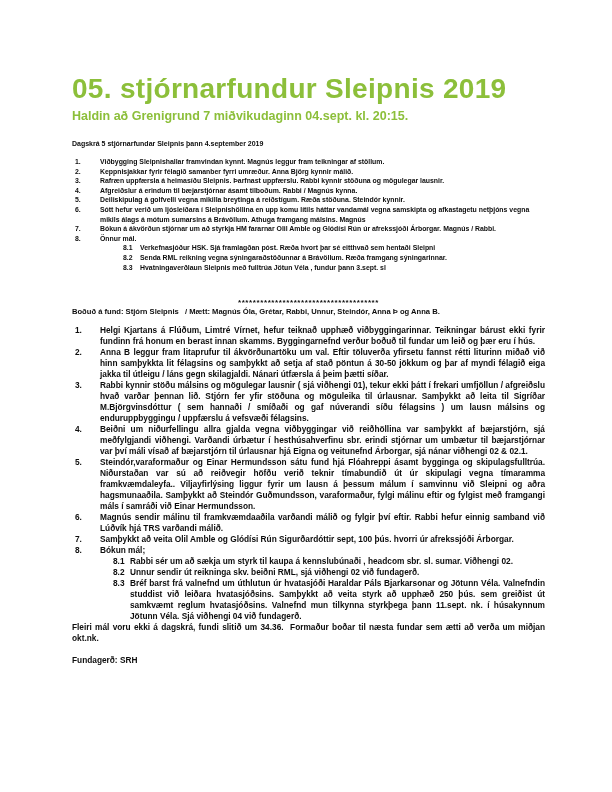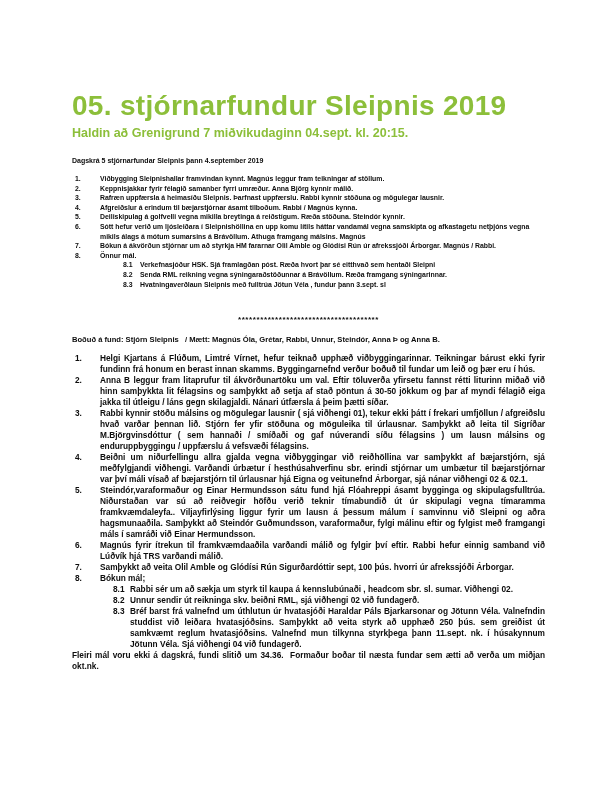--- a/index.html
+++ b/index.html
@@ -1,37 +1,37 @@
 <!DOCTYPE html>
 <html><head>
 <meta charset="utf-8">
 <style>
   :root{ --green:#8cbf3a; --ink:#0d0d0d; }
   html,body{ margin:0; padding:0; background:#ffffff; }
   .page{
     width:612px; height:792px; position:relative; overflow:hidden;
     background:#ffffff; font-family:"Liberation Sans", sans-serif; color:var(--ink);
   }
-  .content{ position:absolute; left:72px; top:91px; width:473px; }
+  .content{ position:absolute; left:72px; top:74px; width:473px; }
 
   .title{ color:var(--green); font-size:28px; line-height:30px; font-weight:700; letter-spacing:.3px; }
   .subtitle{ color:var(--green); font-size:12.5px; line-height:14px; font-weight:700; margin-top:5px; }
 
   .agenda-heading{ font-size:7px; font-weight:700; margin-top:17px; }
 
   .agenda{ margin-top:10px; font-size:6.9px; font-weight:700; }
   .row{ display:grid; grid-template-columns:28px 1fr; }
   .agenda .row{ line-height:9.6px; }
   .num{ padding-left:3px; }
   .agenda .sub{ margin-left:51px; grid-template-columns:17px 1fr; }
   .agenda .sub .num{ padding-left:0; }
 
   .separator{ margin-top:26px; text-align:center; font-size:8px; font-weight:700; letter-spacing:.6px; }
 
-  .attendance{ margin-top:11px; font-size:7.6px; font-weight:700; white-space:pre-wrap; }
+  .attendance{ margin-top:0; font-size:7.6px; font-weight:700; white-space:pre-wrap; }
 
   .minutes{ margin-top:9px; font-size:8.3px; font-weight:700; text-align:justify; }
   .minutes .row{ line-height:11px; }
   .minutes .sub{ margin-left:41px; grid-template-columns:17px 1fr; }
   .minutes .sub .num{ padding-left:0; }
 
   .closing{ font-size:8.3px; line-height:11px; font-weight:700; text-align:justify; white-space:pre-wrap; }
   .signature{ margin-top:11px; font-size:8.3px; font-weight:700; }
 </style>
 </head>
@@ -112,21 +112,21 @@
       <div class="row">
         <span class="num">4.</span>
         <span class="txt">Beiðni um niðurfellingu allra gjalda vegna viðbyggingar við reiðhöllina var samþykkt af bæjarstjórn, sjá meðfylgjandi viðhengi.  Varðandi úrbætur í hesthúsahverfinu sbr. erindi stjórnar um umbætur til bæjarstjórnar var því máli vísað af bæjarstjórn til úrlausnar hjá Eigna og veitunefnd Árborgar, sjá nánar viðhengi 02 &amp; 02.1.</span>
       </div>
       <div class="row">
         <span class="num">5.</span>
         <span class="txt">Steindór,varaformaður og Einar Hermundsson sátu fund hjá Flóahreppi ásamt bygginga og skipulagsfulltrúa. Niðurstaðan var sú að reiðvegir höfðu verið teknir tímabundið út úr skipulagi vegna tímaramma framkvæmdaleyfa.. Viljayfirlýsing liggur fyrir um lausn á þessum málum í samvinnu við Sleipni og aðra hagsmunaaðila.  Samþykkt að Steindór Guðmundsson, varaformaður, fylgi málinu eftir og fylgist með framgangi máls í samráði við Einar Hermundsson.</span>
       </div>
       <div class="row">
         <span class="num">6.</span>
-        <span class="txt">Magnús fyrir ítrekun til framkvæmdaaðila varðandi málið og fylgir því eftir. Rabbi hefur einnig samband við Lúðvík hjá TRS varðandi málið.</span>
+        <span class="txt">Magnús sendir málinu til framkvæmdaaðila varðandi málið og fylgir því eftir. Rabbi hefur einnig samband við Lúðvík hjá TRS varðandi málið.</span>
       </div>
       <div class="row">
         <span class="num">7.</span>
         <span class="txt">Samþykkt að veita Olil Amble og Glódísi Rún Sigurðardóttir sept, 100 þús. hvorri úr afrekssjóði Árborgar.</span>
       </div>
       <div class="row">
         <span class="num">8.</span>
         <span class="txt">Bókun mál;</span>
       </div>
       <div class="row sub">
@@ -138,15 +138,16 @@
         <span class="txt">Unnur sendir út reikninga skv. beiðni RML, sjá viðhengi 02 við fundagerð.</span>
       </div>
       <div class="row sub">
         <span class="num">8.3</span>
         <span class="txt">Bréf barst frá valnefnd um úthlutun úr hvatasjóði Haraldar Páls Bjarkarsonar og Jötunn Véla. Valnefndin studdist við leiðara hvatasjóðsins. Samþykkt að veita styrk að upphæð 250 þús. sem greiðist út samkvæmt reglum hvatasjóðsins.  Valnefnd mun tilkynna styrkþega þann 11.sept. nk. í húsakynnum Jötunn Véla. Sjá viðhengi 04 við fundagerð.</span>
       </div>
     </div>
 
     <div class="closing">Fleiri mál voru ekki á dagskrá, fundi slitið um 34.36.  Formaður boðar til næsta fundar sem ætti að verða um miðjan okt.nk.</div>
 
+    <div class="signature">Fundagerð: SRH</div>
 
   </div>
 </div>
 
 </body></html>

